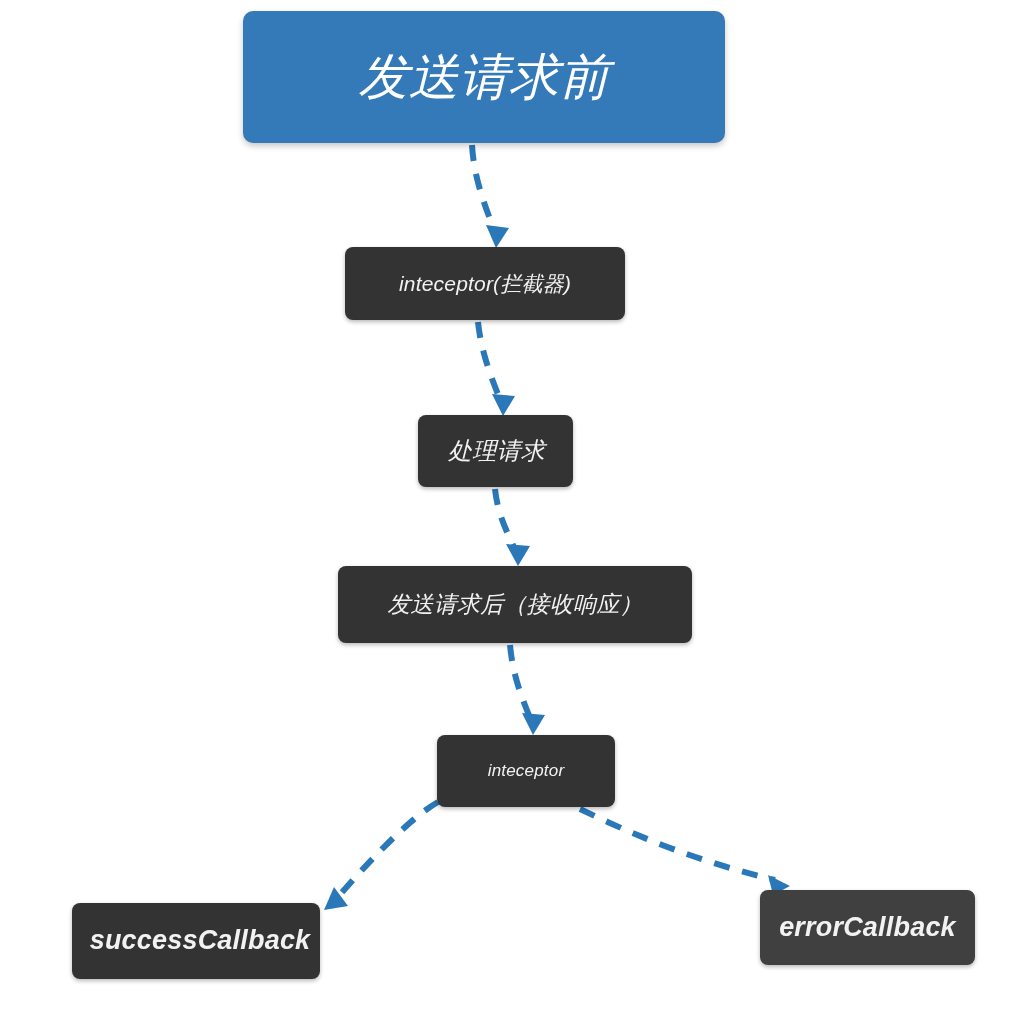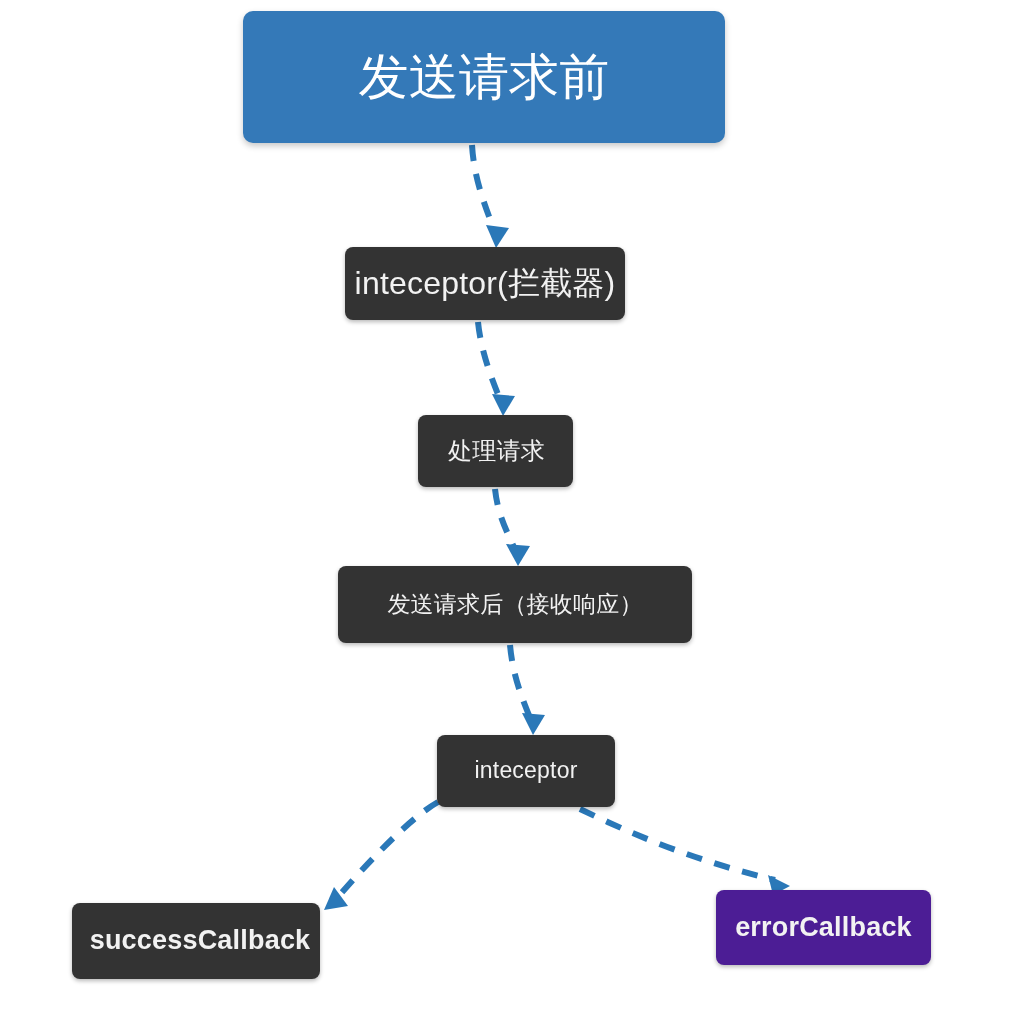--- a/index.html
+++ b/index.html
@@ -22,20 +22,21 @@
     align-items: center;
     justify-content: center;
     border-radius: 8px;
     color: #f2f2f2;
     background: #333333;
     box-shadow: 0 2px 4px rgba(0,0,0,0.28);
     letter-spacing: 0.2px;
     line-height: 1.1;
     padding: 0 10px;
     user-select: none;
+    font-style: italic;
   }
   .node.start {
     background: #3479b8;
     color: #ffffff;
     border-radius: 10px;
     box-shadow: 0 3px 6px rgba(0,0,0,0.22);
   }
   .node-label {
     display: block;
     white-space: nowrap;
@@ -89,32 +90,32 @@
         <path class="edge-path" d="M 580 809 C 640 838, 700 862, 775 880" stroke="#2a78b8"></path>
         <path class="edge-head" d="M 790 886 L 768 875 L 773 895 Z" fill="#2a78b8"></path>
       </g>
     </svg>
 
   <div id="nodes-layer">
       <div class="node start" style="left: 243px; top: 11px; width: 482px; height: 132px; background: rgb(52, 121, 184);">
         <span class="node-label" style="font-size: 50px; font-weight: 400;">发送请求前</span>
       </div>
       <div class="node" style="left: 345px; top: 247px; width: 280px; height: 73px; background: rgb(51, 51, 51);">
-        <span class="node-label" style="font-size: 32px; font-weight: 400;">inteceptor(拦截器)</span>
+        <span class="node-label" style="font-size: 21px; font-weight: 400;">inteceptor(拦截器)</span>
       </div>
       <div class="node" style="left: 418px; top: 415px; width: 155px; height: 72px; background: rgb(51, 51, 51); padding-left: 12px;">
         <span class="node-label" style="font-size: 24px; font-weight: 400;">处理请求</span>
       </div>
       <div class="node" style="left: 338px; top: 566px; width: 354px; height: 77px; background: rgb(51, 51, 51);">
         <span class="node-label" style="font-size: 23px; font-weight: 400;">发送请求后（接收响应）</span>
       </div>
       <div class="node" style="left: 437px; top: 735px; width: 178px; height: 72px; background: rgb(51, 51, 51);">
-        <span class="node-label" style="font-size: 23px; font-weight: 400;">inteceptor</span>
+        <span class="node-label" style="font-size: 17px; font-weight: 400;">inteceptor</span>
       </div>
       <div class="node" style="left: 72px; top: 903px; width: 248px; height: 76px; background: rgb(51, 51, 51); padding-left: 18px;">
         <span class="node-label" style="font-size: 27px; font-weight: 600;">successCallback</span>
       </div>
-      <div class="node" style="left: 716px; top: 890px; width: 215px; height: 75px; background: #4c1d95;">
+      <div class="node" style="left: 760px; top: 890px; width: 215px; height: 75px; background: #404040;">
         <span class="node-label" style="font-size: 27px; font-weight: 600;">errorCallback</span>
       </div>
     </div>
 
 </div>
 
 </body></html>

